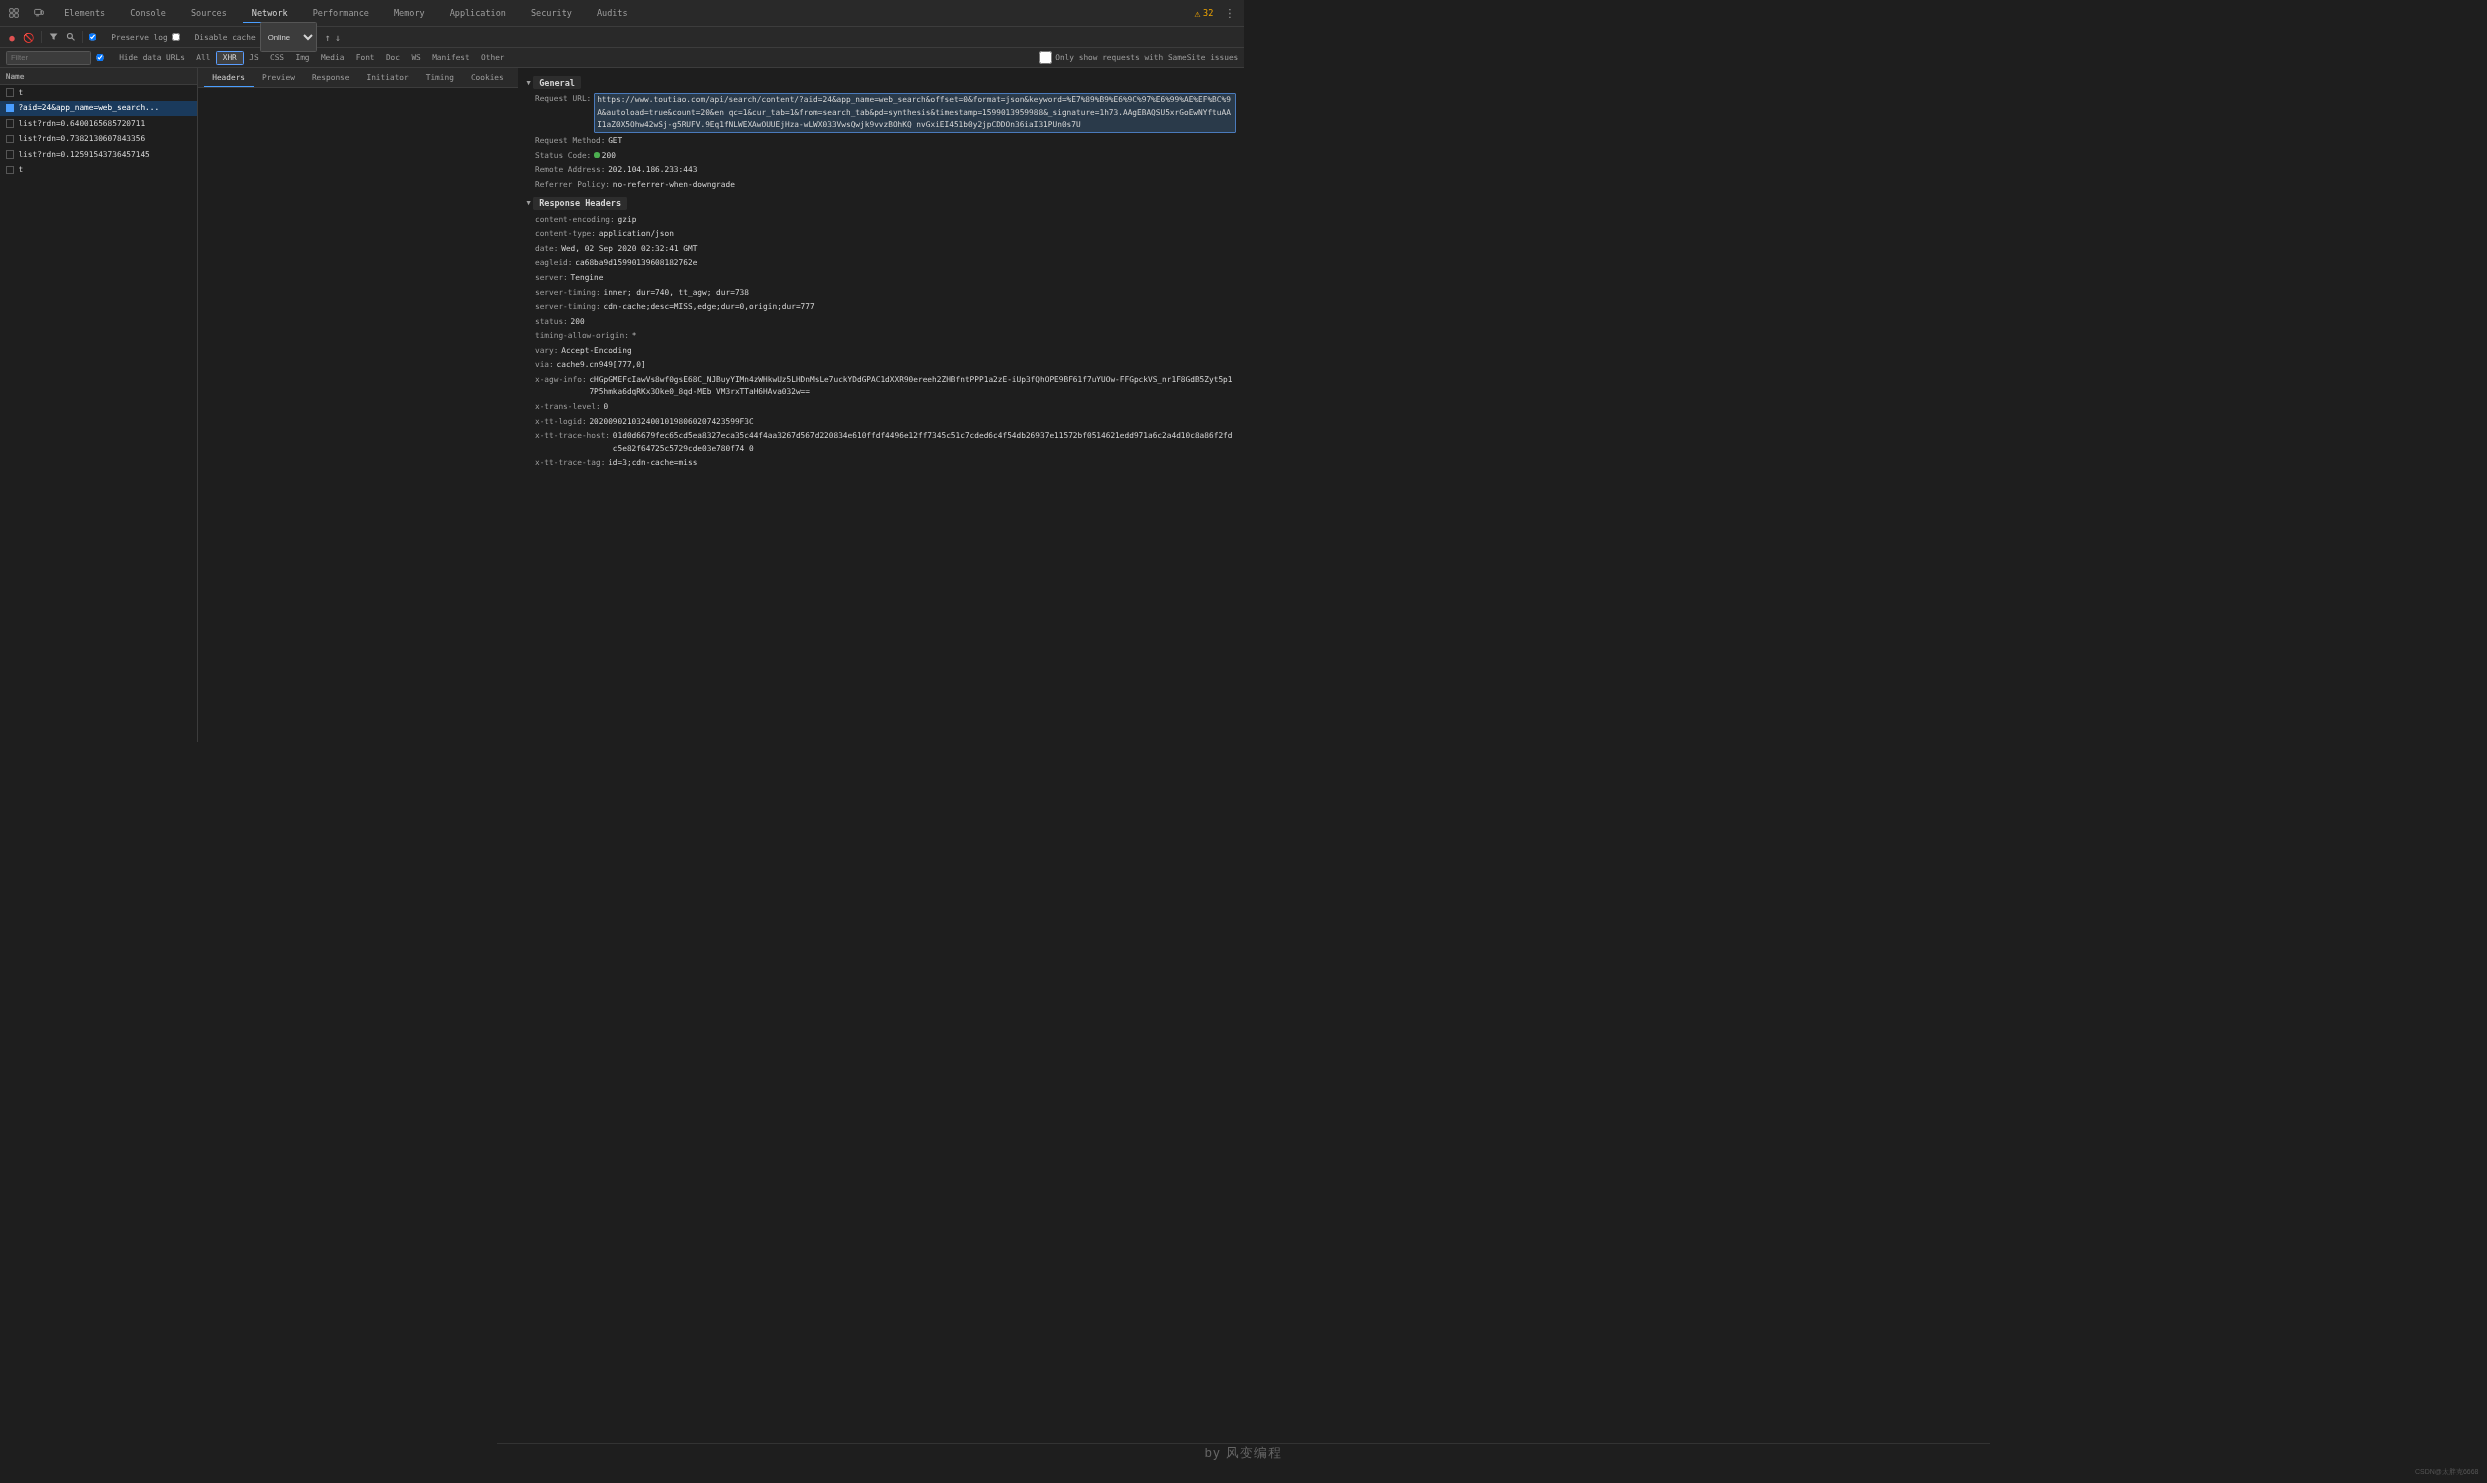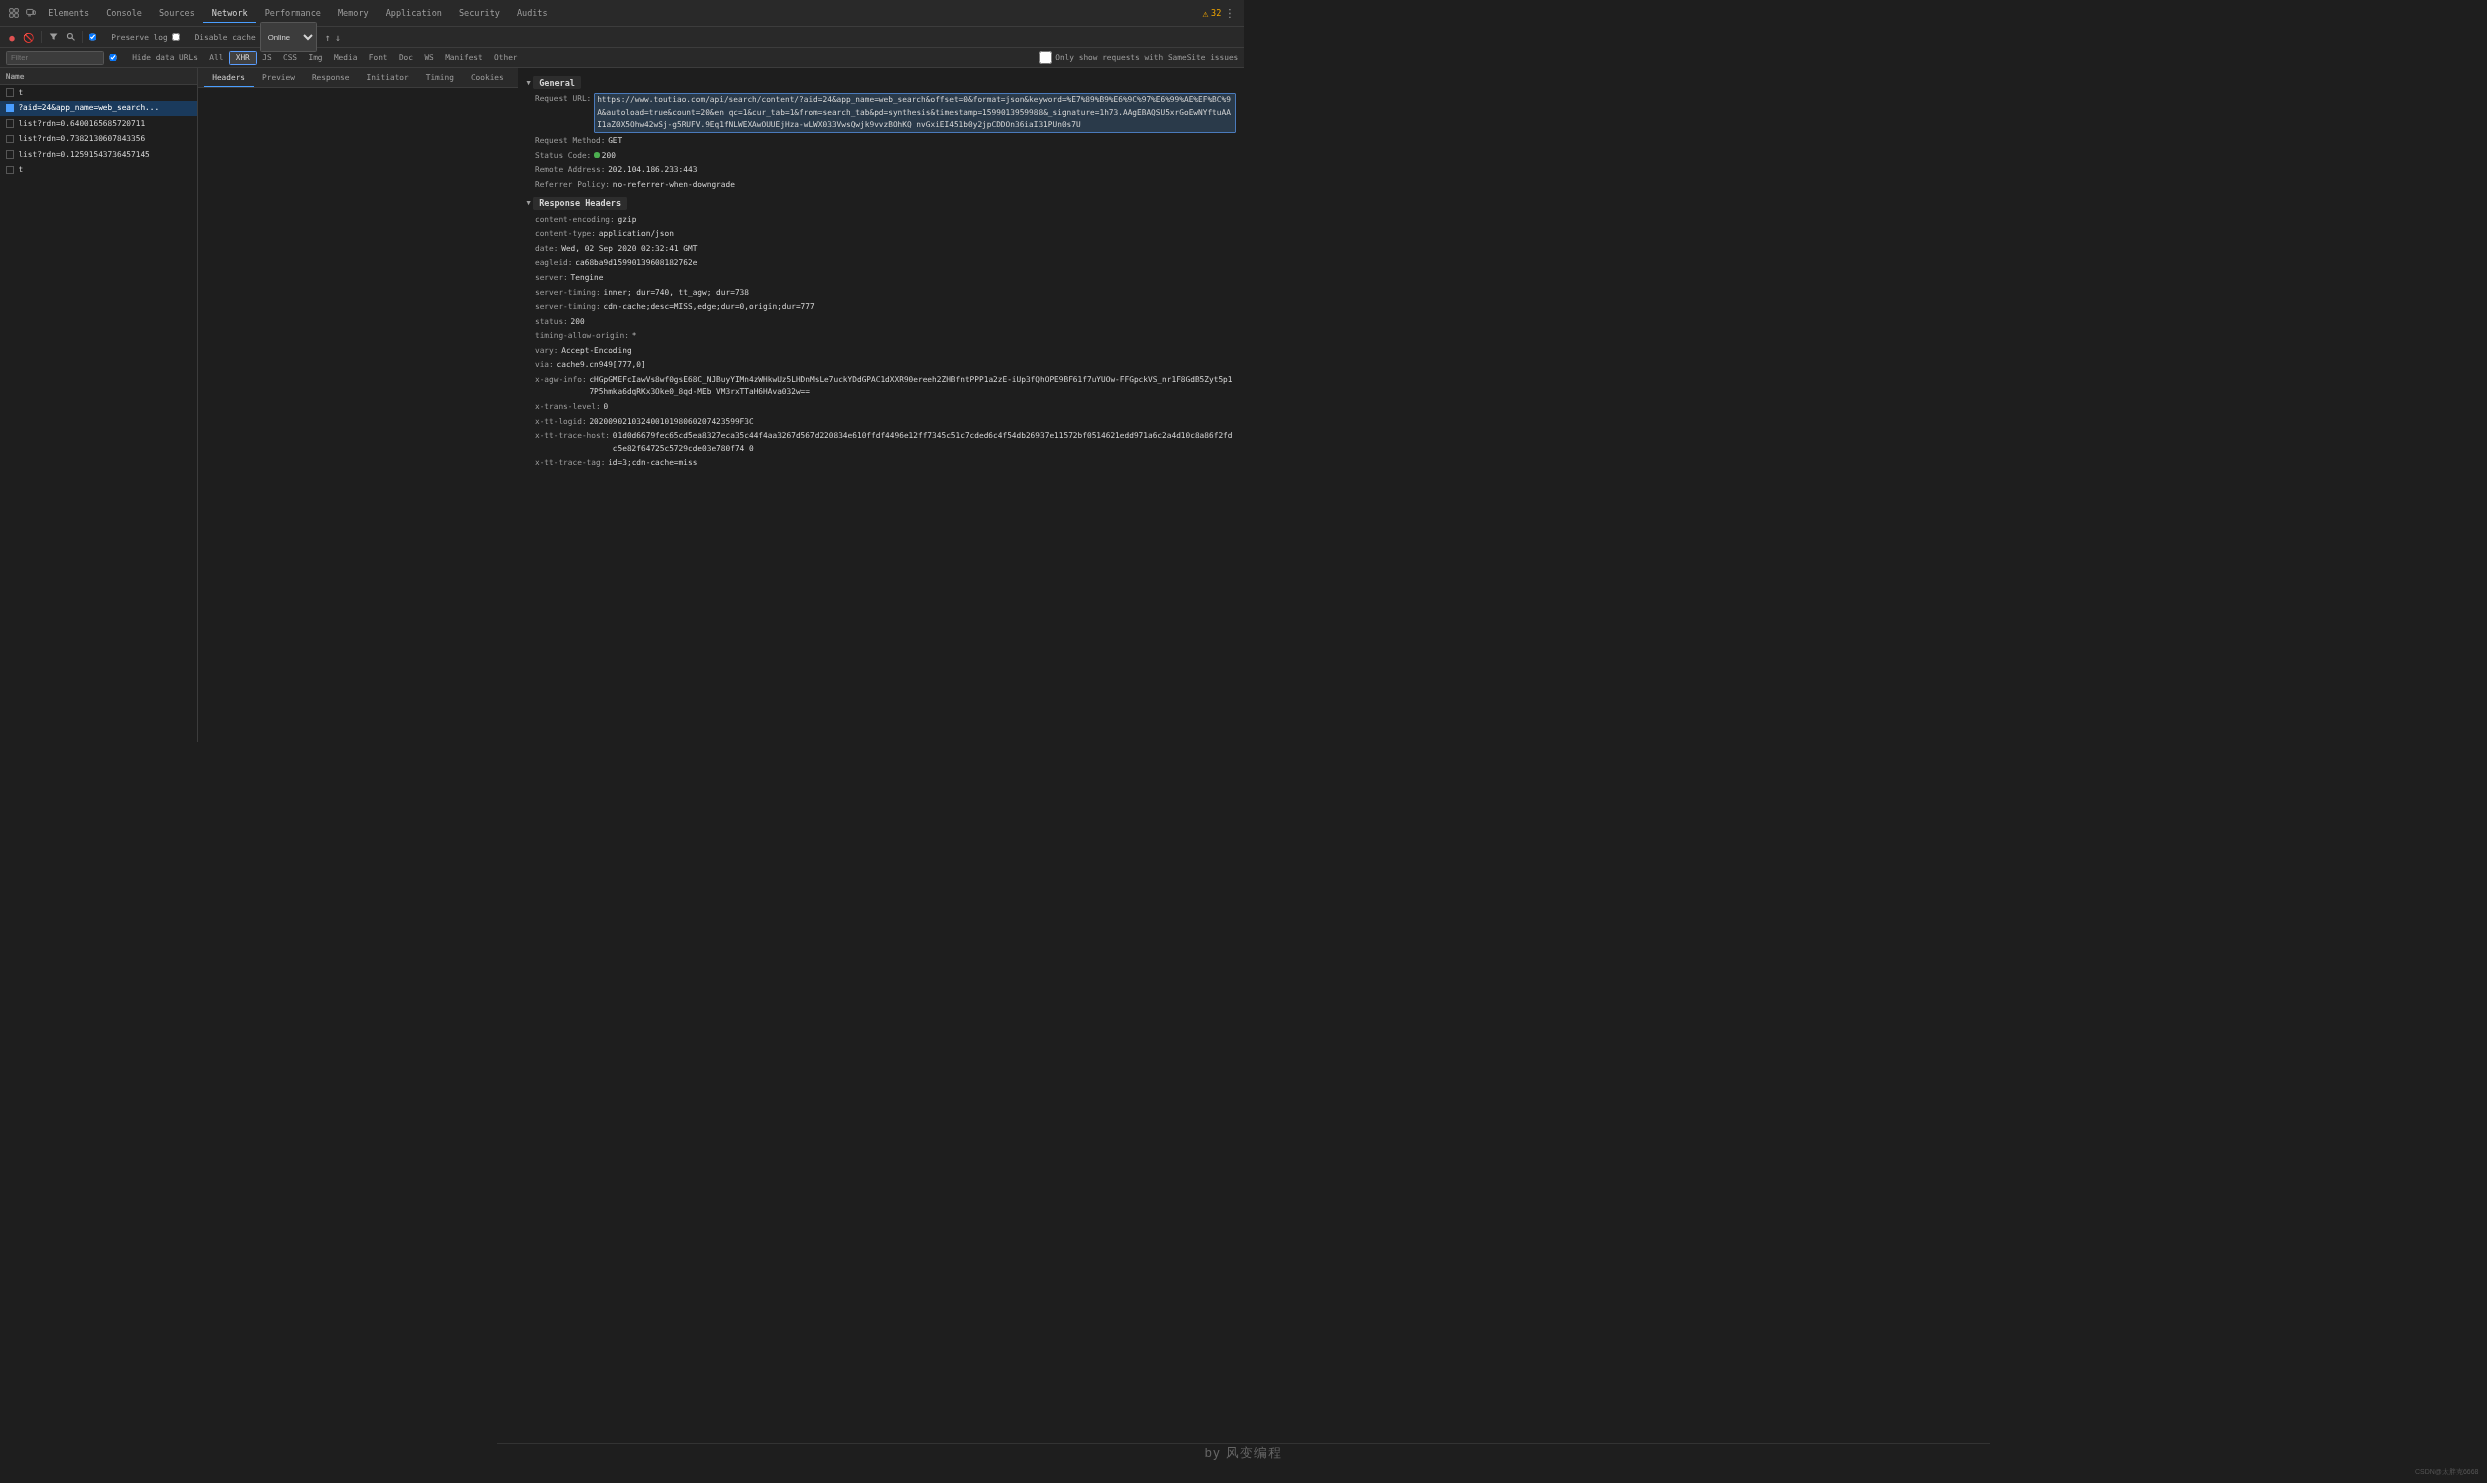--- a/index.html
+++ b/index.html
@@ -14,21 +14,21 @@
     }
 
     
     .devtools-tabs {
       display: flex;
       align-items: center;
       background: #292929;
       border-bottom: 0.7px solid #3c3c3c;
       height: 27px;
       padding: 0 5.7px;
-      gap: 0;
+      gap: 8px;
     }
     .devtools-icon-btn {
       width: 17px;
       height: 17px;
       display: flex;
       align-items: center;
       justify-content: center;
       color: #9e9e9e;
       cursor: pointer;
       border-radius: 2.1px;
@@ -109,21 +109,21 @@
       height: 20px;
       padding: 0 5.7px;
       gap: 0;
     }
     .filter-input {
       background: #3c3c3c;
       border: 0.7px solid #555;
       color: #d4d4d4;
       font-size: 7.8px;
       padding: 1.4px 4.2px;
-      width: 98px;
+      width: 85px;
       height: 14px;
       border-radius: 1.4px;
       margin-right: 5.7px;
     }
     .filter-tag {
       padding: 1.4px 5.7px;
       font-size: 7.8px;
       color: #9e9e9e;
       cursor: pointer;
       border-radius: 1.4px;

